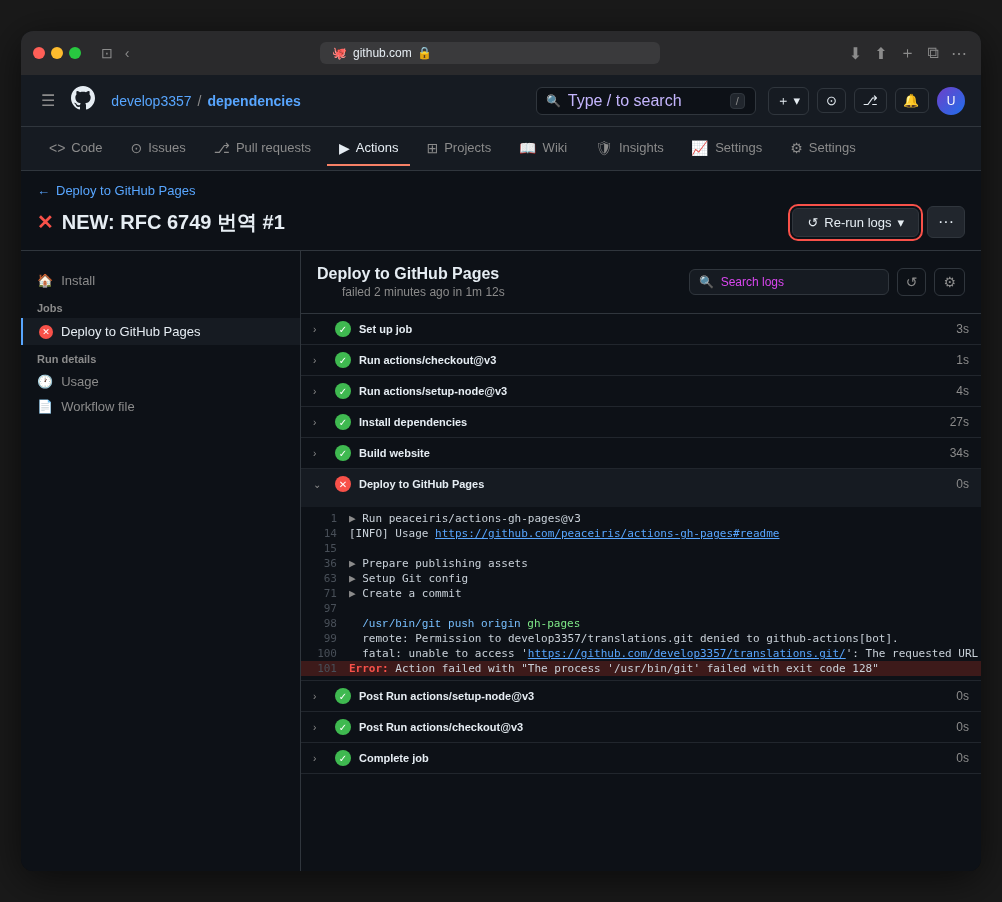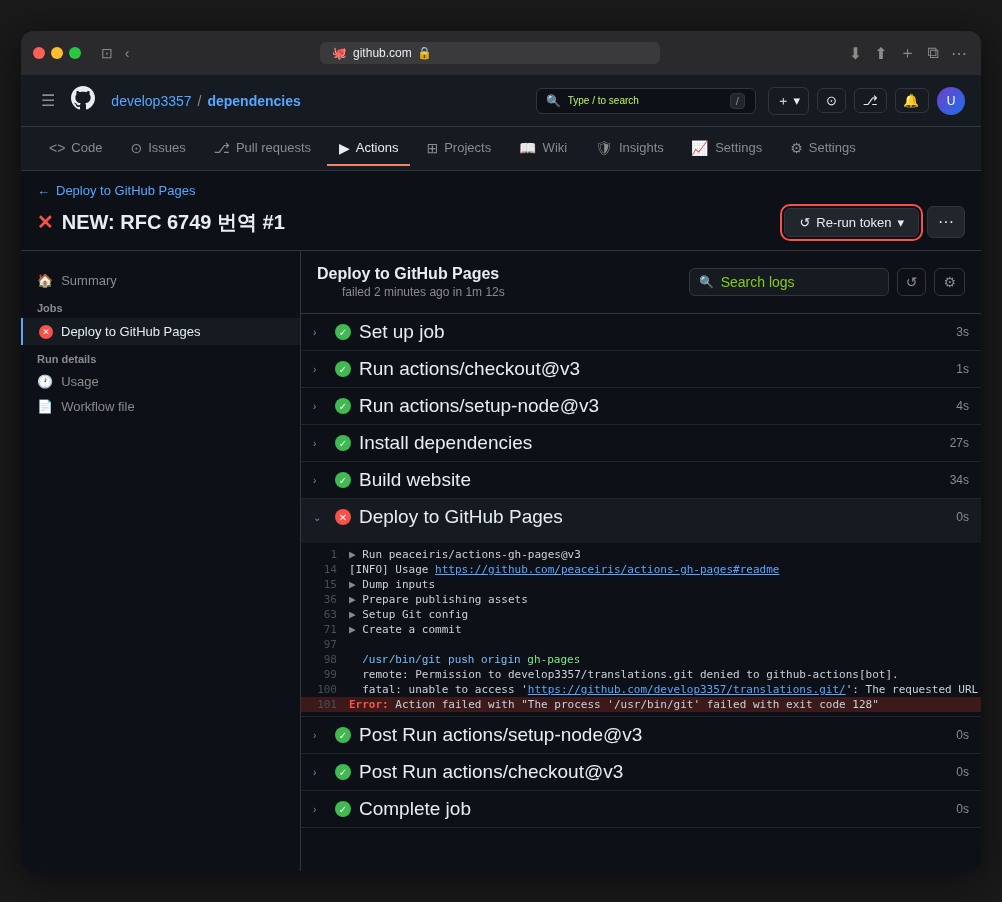--- a/index.html
+++ b/index.html
@@ -384,21 +384,22 @@
       cursor: pointer;
       gap: 8px;
     }
     .step-expand {
       color: #8b8b8b;
       font-size: 10px;
       width: 14px;
     }
     .step-name {
       flex: 1;
-      font-size: 19px;
+      font-size: 11px;
+      font-weight: bold;
     }
     .step-time {
       color: #8b8b8b;
       font-size: 12px;
       min-width: 30px;
       text-align: right;
     }
 
     
     .step-row.expanded {
@@ -515,21 +516,21 @@
           <path d="M12 0C5.37 0 0 5.373 0 12c0 5.303 3.438 9.8 8.205 11.387.6.113.82-.258.82-.577 0-.285-.01-1.04-.015-2.04-3.338.724-4.042-1.61-4.042-1.61-.546-1.387-1.333-1.756-1.333-1.756-1.089-.745.083-.73.083-.73 1.205.085 1.84 1.238 1.84 1.238 1.07 1.833 2.809 1.304 3.495.997.108-.775.418-1.305.762-1.604-2.665-.305-5.467-1.334-5.467-5.931 0-1.31.469-2.381 1.236-3.221-.124-.303-.535-1.524.117-3.176 0 0 1.008-.322 3.3 1.23.957-.266 1.983-.399 3.003-.404 1.02.005 2.047.138 3.006.404 2.29-1.552 3.297-1.23 3.297-1.23.653 1.652.242 2.873.118 3.176.77.84 1.235 1.911 1.235 3.221 0 4.609-2.807 5.624-5.479 5.921.43.372.823 1.102.823 2.222 0 1.606-.015 2.896-.015 3.286 0 .322.216.694.825.576C20.565 21.795 24 17.298 24 12c0-6.627-5.373-12-12-12z"></path>
         </svg>
     </span>
     <div class="gh-breadcrumb">
       <span class="gh-breadcrumb-owner">develop3357</span>
       <span class="gh-breadcrumb-sep">/</span>
       <span class="gh-breadcrumb-repo">dependencies</span>
     </div>
     <div class="gh-search">
       <span>🔍</span>
-      <span style="color:#bef264;font-size:10px;">Type / to search</span>
+      <span style="color:#c4b5fd;font-size:16px;">Type / to search</span>
       <span class="gh-search-slash">/</span>
     </div>
     <div class="gh-nav-icons">
       <button class="gh-nav-icon-btn">＋ ▾</button>
       <button class="gh-nav-icon-btn">⊙</button>
       <button class="gh-nav-icon-btn">⎇</button>
       <button class="gh-nav-icon-btn">🔔</button>
       <div class="gh-avatar">U</div>
     </div>
   </div>
@@ -579,36 +580,36 @@
       <span>Deploy to GitHub Pages</span>
     </div>
     <div class="action-title-row">
       <div class="action-title">
         <span class="fail-icon">✕</span>
         <span>NEW: RFC 6749 번역 #1</span>
       </div>
       <div class="re-run-container">
         <button class="re-run-btn">
           <span>↺</span>
-          <span>Re-run token</span>
+          <span>Re-run logs</span>
           <span>▾</span>
         </button>
         <button class="more-btn">
           <span>···</span>
         </button>
       </div>
     </div>
   </div>
 
   <div class="main-content">
 
     <div class="sidebar">
       <div class="sidebar-item">
         <span>🏠</span>
-        <span>Summary</span>
+        <span>Install</span>
       </div>
 
       <div class="sidebar-section-label">Jobs</div>
 
       <div class="sidebar-job-item">
         <span class="icon-circle-x-small">✕</span>
         <span>Deploy to GitHub Pages</span>
       </div>
 
       <div class="sidebar-run-details">Run details</div>
@@ -625,21 +626,21 @@
 
     <div class="log-area">
       <div class="log-header">
         <div>
           <div class="log-title">Deploy to GitHub Pages</div>
           <div class="log-subtitle">failed 2 minutes ago in 1m 12s</div>
         </div>
         <div class="log-search-bar">
           <div class="log-search-input">
             <span>🔍</span>
-            <span style="color:#84cc16;font-size:14px;">Search logs</span>
+            <span style="color:#d946ef;font-size:12px;">Search logs</span>
           </div>
           <button class="log-icon-btn">↺</button>
           <button class="log-icon-btn">⚙</button>
         </div>
       </div>
 
       <div class="log-steps">
 
         <div class="step-row">
           <span class="step-expand chevron-right">›</span>
@@ -687,21 +688,20 @@
             <div class="log-line">
               <span class="log-line-num">1</span>
               <span class="log-line-content"><span class="cmd-arrow">▶</span> Run peaceiris/actions-gh-pages@v3</span>
             </div>
             <div class="log-line">
               <span class="log-line-num">14</span>
               <span class="log-line-content">[INFO] Usage <span class="link">https://github.com/peaceiris/actions-gh-pages#readme</span></span>
             </div>
             <div class="log-line">
               <span class="log-line-num">15</span>
-              <span class="log-line-content"><span class="cmd-arrow">▶</span> Dump inputs</span>
             </div>
             <div class="log-line">
               <span class="log-line-num">36</span>
               <span class="log-line-content"><span class="cmd-arrow">▶</span> Prepare publishing assets</span>
             </div>
             <div class="log-line">
               <span class="log-line-num">63</span>
               <span class="log-line-content"><span class="cmd-arrow">▶</span> Setup Git config</span>
             </div>
             <div class="log-line">

